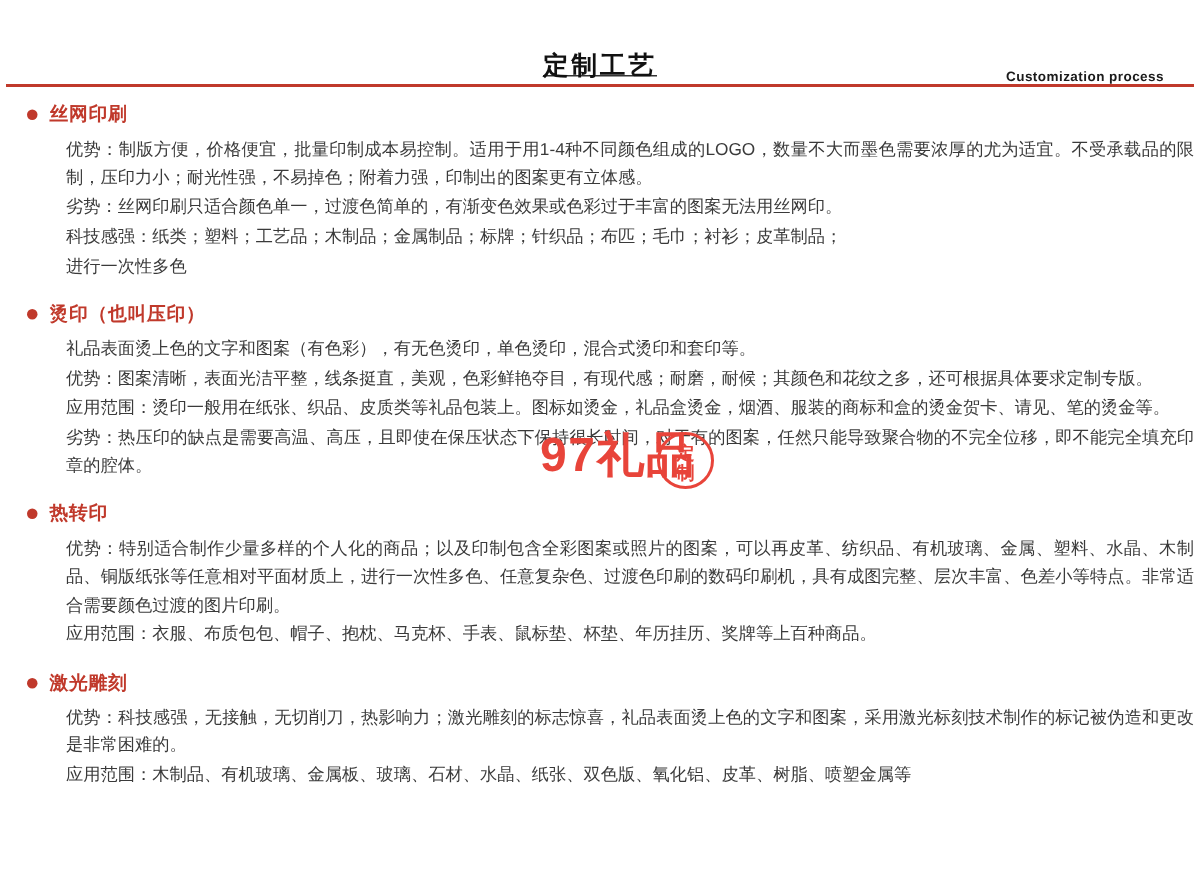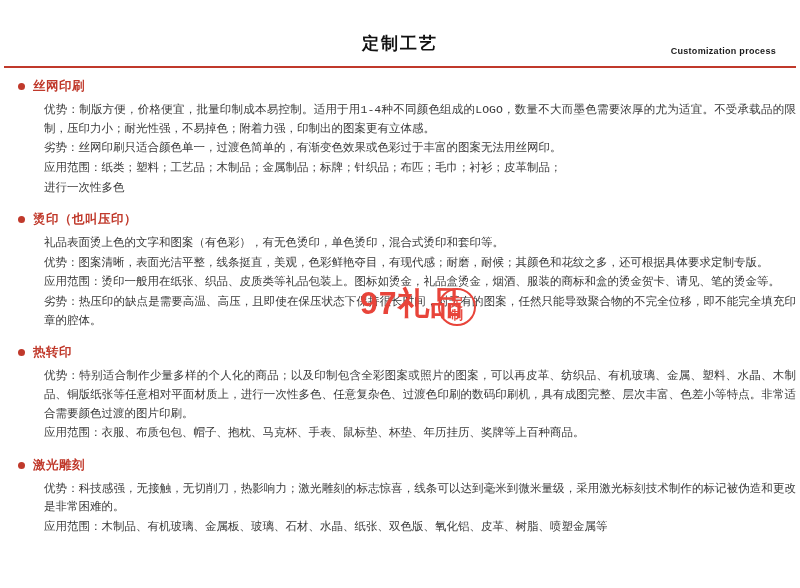--- a/index.html
+++ b/index.html
@@ -16,21 +16,22 @@
     position: relative;
   }
   .page {
     width: 800px;
     height: 588px;
     position: relative;
     box-sizing: border-box;
   }
   .header {
     position: relative;
-    height: 66px;
+    height: 56px;
+    text-decoration: underline;
   }
   .header-title {
     text-align: center;
     font-size: 17px;
     font-weight: bold;
     color: #111111;
     letter-spacing: 2px;
     padding-top: 32px;
   }
   .header-sub {
@@ -72,21 +73,20 @@
     color: #c0392b;
     letter-spacing: 0.5px;
   }
   .para {
     font-size: 11.5px;
     line-height: 1.62;
     color: #3a3a3a;
     padding-left: 26px;
     text-align: justify;
     margin: 0;
-    font-family: Liberation Mono, monospace;
   }
   .para + .para {
     margin-top: 1px;
   }
   
   .watermark {
     position: absolute;
     left: 360px;
     top: 282px;
     pointer-events: none;
@@ -130,21 +130,21 @@
 
   <div class="content">
 
     <div class="section">
       <div class="sec-head">
         <span class="bullet"></span>
         <span class="sec-title">丝网印刷</span>
       </div>
       <p class="para">优势：制版方便，价格便宜，批量印制成本易控制。适用于用1-4种不同颜色组成的LOGO，数量不大而墨色需要浓厚的尤为适宜。不受承载品的限制，压印力小；耐光性强，不易掉色；附着力强，印制出的图案更有立体感。</p>
       <p class="para">劣势：丝网印刷只适合颜色单一，过渡色简单的，有渐变色效果或色彩过于丰富的图案无法用丝网印。</p>
-      <p class="para">应用范围：纸类；塑料；工艺品；木制品；金属制品；标牌；针织品；布匹；毛巾；衬衫；皮革制品；</p>
+      <p class="para">科技感强：纸类；塑料；工艺品；木制品；金属制品；标牌；针织品；布匹；毛巾；衬衫；皮革制品；</p>
       <p class="para">进行一次性多色</p>
     </div>
 
     <div class="section">
       <div class="sec-head">
         <span class="bullet"></span>
         <span class="sec-title">烫印（也叫压印）</span>
       </div>
       <p class="para">礼品表面烫上色的文字和图案（有色彩），有无色烫印，单色烫印，混合式烫印和套印等。</p>
       <p class="para">优势：图案清晰，表面光洁平整，线条挺直，美观，色彩鲜艳夺目，有现代感；耐磨，耐候；其颜色和花纹之多，还可根据具体要求定制专版。</p>
@@ -159,21 +159,21 @@
       </div>
       <p class="para">优势：特别适合制作少量多样的个人化的商品；以及印制包含全彩图案或照片的图案，可以再皮革、纺织品、有机玻璃、金属、塑料、水晶、木制品、铜版纸张等任意相对平面材质上，进行一次性多色、任意复杂色、过渡色印刷的数码印刷机，具有成图完整、层次丰富、色差小等特点。非常适合需要颜色过渡的图片印刷。</p>
       <p class="para">应用范围：衣服、布质包包、帽子、抱枕、马克杯、手表、鼠标垫、杯垫、年历挂历、奖牌等上百种商品。</p>
     </div>
 
     <div class="section">
       <div class="sec-head">
         <span class="bullet"></span>
         <span class="sec-title">激光雕刻</span>
       </div>
-      <p class="para">优势：科技感强，无接触，无切削刀，热影响力；激光雕刻的标志惊喜，线条可以达到毫米到微米量级，采用激光标刻技术制作的标记被伪造和更改是非常困难的。</p>
+      <p class="para">优势：科技感强，无接触，无切削刀，热影响力；激光雕刻的标志惊喜，礼品表面烫上色的文字和图案，采用激光标刻技术制作的标记被伪造和更改是非常困难的。</p>
       <p class="para">应用范围：木制品、有机玻璃、金属板、玻璃、石材、水晶、纸张、双色版、氧化铝、皮革、树脂、喷塑金属等</p>
     </div>
 
   </div>
 
   <div class="watermark">
     <span class="wm-text">97礼品</span>
     <span class="wm-stamp">
       <span>定</span><br>
       <span>制</span>

